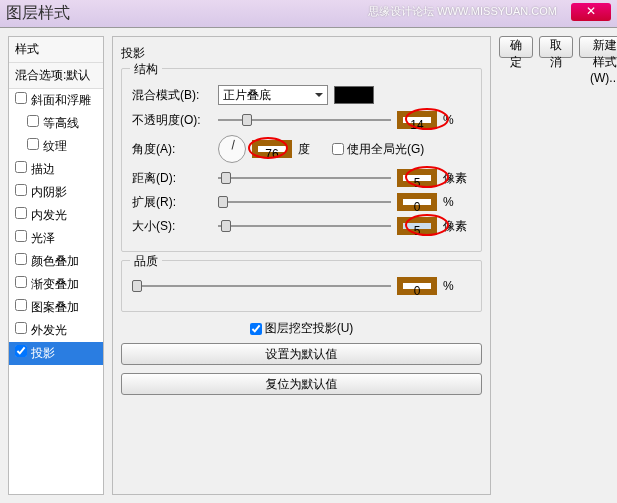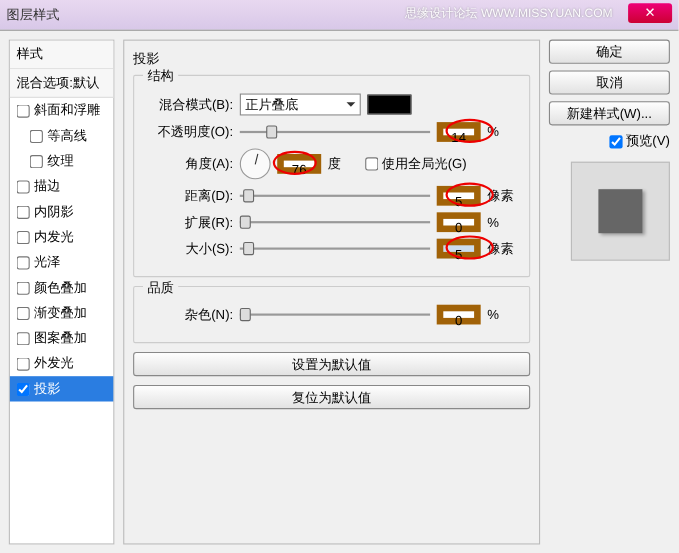--- a/index.html
+++ b/index.html
@@ -1,51 +1,51 @@
 <!DOCTYPE html>
 <html><head>
 <meta charset="utf-8">
 <style>
 * { box-sizing: border-box; margin: 0; padding: 0; font-family: "Microsoft YaHei", SimSun, sans-serif; font-size: 12px; }
 body { background: #f0f0f0; width: 617px; height: 503px; overflow: hidden; }
 .titlebar { height: 28px; background: linear-gradient(#e8d8f0,#d8c8e8); display: flex; align-items: center; padding: 0 6px; border-bottom: 1px solid #999; position: relative; }
-.titlebar .title { font-size: 12px; color: #333; text-align: center; }
+.titlebar .title { font-size: 16px; color: #333; text-align: center; }
 .watermark { position: absolute; right: 60px; top: 4px; color: #fff; font-size: 11px; opacity: .9; text-shadow: 0 0 2px #888; }
 .closebtn { position: absolute; right: 6px; top: 3px; width: 40px; height: 18px; background: linear-gradient(#e07,#c03); color: #fff; text-align: center; border-radius: 3px; line-height: 16px; font-size: 12px; cursor: pointer; }
 .dialog { display: flex; padding: 8px; gap: 8px; height: calc(100% - 28px); background: #f0f0f0; }
 .leftpanel { width: 96px; border: 1px solid #bbb; background: #fff; }
 .left-head { padding: 4px 6px; background: #f7f7f7; border-bottom: 1px solid #ddd; }
 .style-list { list-style: none; }
-.style-list li { padding: 3px 6px; display: flex; align-items: center; gap: 4px; cursor: pointer; }
+.style-list li { padding: 3px 6px; display: flex; align-items: flex-start; gap: 4px; cursor: pointer; }
 .style-list li.indent { padding-left: 18px; }
 .style-list li.sel { background: #2a7de1; color: #fff; }
 .style-list li input[type=checkbox] { width: 12px; height: 12px; }
 .midpanel { flex: 1; border: 1px solid #bbb; padding: 8px; background: #f0f0f0; position: relative; }
 .group { border: 1px solid #ccc; border-radius: 2px; padding: 10px 10px 10px 10px; margin-bottom: 8px; position: relative; }
 .group-title { position: absolute; top: -8px; left: 8px; background: #f0f0f0; padding: 0 4px; font-size: 12px; }
 .section-title { font-size: 12px; margin-bottom: 6px; }
 .row { display: flex; align-items: center; margin: 6px 0; gap: 6px; position: relative; }
-.row-label { width: 80px; text-align: right; }
+.row-label { width: 80px; text-align: left; }
 .combo { height: 20px; border: 1px solid #888; background: #fff; padding: 0 18px 0 4px; min-width: 110px; position: relative; display: inline-flex; align-items: center; }
 .combo::after { content: ""; position: absolute; right: 4px; top: 7px; border: 4px solid transparent; border-top-color: #333; }
 .swatch { width: 40px; height: 18px; background: #000; border: 1px solid #666; }
 .slider { position: relative; flex: 1; height: 16px; min-width: 120px; }
 .slider .track { position: absolute; top: 7px; left: 0; right: 0; height: 2px; background: #999; }
 .slider .thumb { position: absolute; top: 2px; width: 10px; height: 12px; background: #ddd; border: 1px solid #666; border-radius: 2px; }
 .num { width: 40px; height: 18px; border: 6px solid #a16207; background: #fff; text-align: center; line-height: 16px; }
 .num.sel { background: #cde; }
 .unit { width: 28px; }
 .dial { width: 28px; height: 28px; border: 1px solid #999; border-radius: 50%; background: #fafafa; position: relative; }
 .dial .needle { position: absolute; left: 50%; top: 50%; width: 10px; height: 1px; background: #333; transform-origin: left center; transform: rotate(-76deg); }
 .chk { display: inline-flex; align-items: center; gap: 3px; }
 .chk input { width: 12px; height: 12px; }
 .contour-thumb { width: 30px; height: 26px; border: 1px solid #888; background: linear-gradient(135deg,#fff 49%,#000 51%); }
 .btn { height: 22px; border: 1px solid #888; background: linear-gradient(#fefefe,#e2e2e2); padding: 0 10px; cursor: pointer; border-radius: 3px; }
 .btnrow { display: flex; gap: 8px; justify-content: center; margin-top: 6px; flex-direction: column; }
-.rightpanel { width: 110px; display: flex; flex-direction: column; gap: 6px; align-items: flex-end; }
+.rightpanel { width: 110px; display: flex; flex-direction: row; gap: 6px; align-items: flex-start; }
 .rightpanel .btn { width: 100%; }
 .preview-box { width: 90px; height: 90px; background: #ddd; display: flex; align-items: center; justify-content: center; margin-top: 4px; border: 1px solid #bbb; }
 .preview-inner { width: 40px; height: 40px; background: #666; box-shadow: 2px 2px 3px rgba(0,0,0,.3); }
 .redcircle { position: absolute; border: 2px solid #e00; border-radius: 50%; pointer-events: none; }
 </style>
 </head>
 <body>
 
 <div class="titlebar">
   <span class="title">图层样式</span>
@@ -178,30 +178,35 @@
           </div>
         <div class="num sel">5</div>
         <span class="unit">像素</span>
         <div class="redcircle" style="width:44px;height:22px;right:22px;top:-3px"></div>
       </div>
     </div>
 
     <div class="group">
       <span class="group-title">品质</span>
       <div class="row">
-        <span class="row-label">杂色(N):</span>
         <div class="slider">
             <div class="track"></div>
             <div class="thumb" style="left:0"></div>
           </div>
         <div class="num">0</div>
         <span class="unit">%</span>
       </div>
     </div>
 
+    <div class="row" style="justify-content:center">
+      <label class="chk">
+          <input type="checkbox" checked="" style="">
+          <span>图层挖空投影(U)</span>
+        </label>
+    </div>
     <div class="btnrow">
       <button class="btn">设置为默认值</button>
       <button class="btn">复位为默认值</button>
     </div>
   </div>
 
   <div class="rightpanel">
     <button class="btn">确定</button>
     <button class="btn">取消</button>
     <button class="btn">新建样式(W)...</button>

